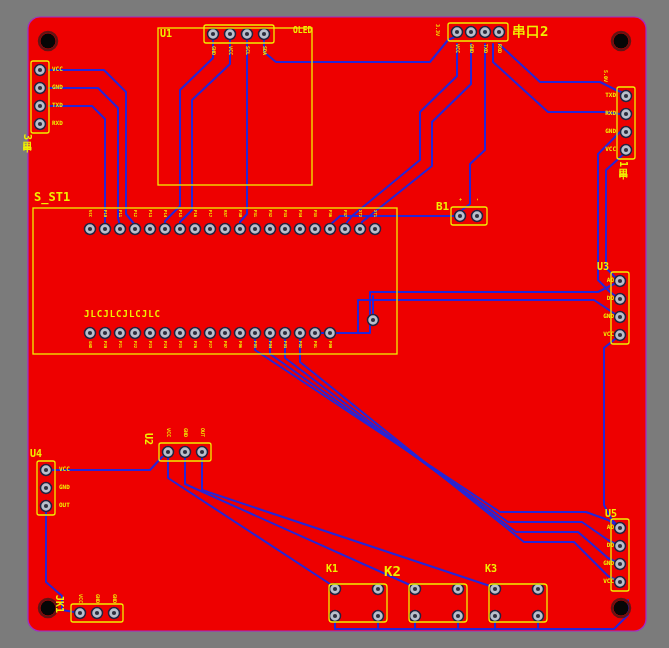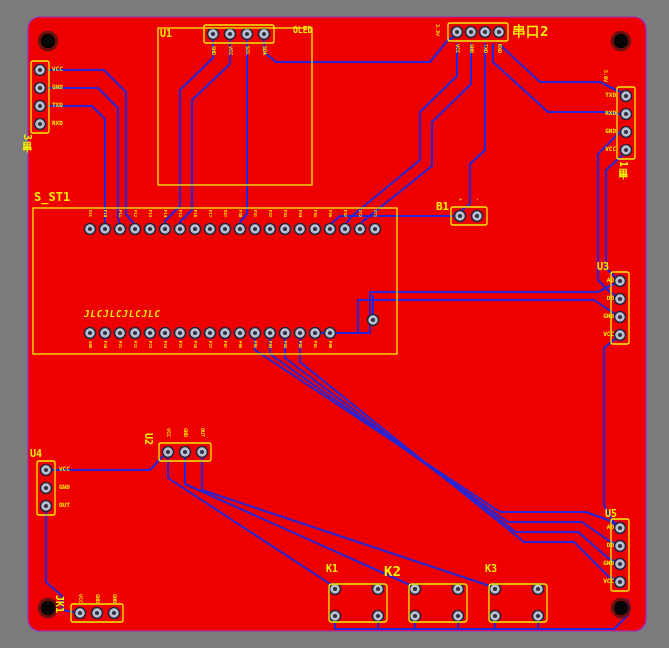--- a/index.html
+++ b/index.html
@@ -5,21 +5,21 @@
   html,body{margin:0;padding:0;background:#7b7b7b;}
   .stage{position:relative;width:669px;height:648px;background:#7b7b7b;overflow:hidden;
          font-family:"DejaVu Sans Mono","Liberation Mono",monospace;}
   #board-svg{position:absolute;left:0;top:0;}
   #labels{position:absolute;left:0;top:0;width:565px;height:648px;pointer-events:none;}
   .lbl{position:absolute;color:#f0f000;font-weight:bold;white-space:nowrap;line-height:1;}
   .vert{writing-mode:vertical-rl;}
   .pl{position:absolute;color:#f0f000;font-weight:bold;white-space:nowrap;line-height:1;}
   .rot{transform:rotate(90deg);transform-origin:0 0;}
   .title{letter-spacing:2px;}
-  .wm{letter-spacing:1px;font-style:italic;}
+  .wm{letter-spacing:1px;}
 </style>
 </head>
 <body>
 
 <div class="stage">
   <svg id="board-svg" width="669" height="648">
     <rect id="board-rect" x="28" y="17" width="618" height="614" rx="12" fill="#ee0000"></rect>
     <rect x="28" y="17" width="618" height="614" rx="12" fill="none" stroke="#a428c8" stroke-width="1.2"></rect>
     <g id="g-traces">
         <polyline points="213,40 213,58 180,90 180,206 165,221 165,229" fill="none" stroke="#2525d8" stroke-width="2" stroke-linejoin="round" stroke-linecap="round"></polyline>

